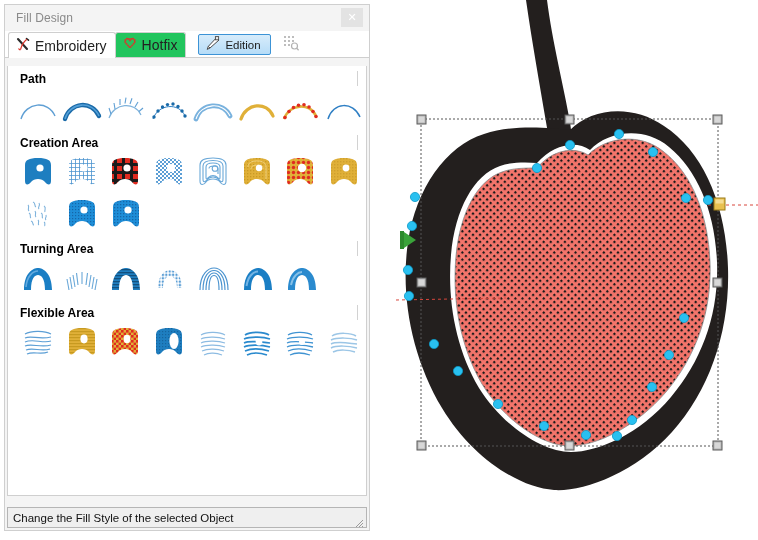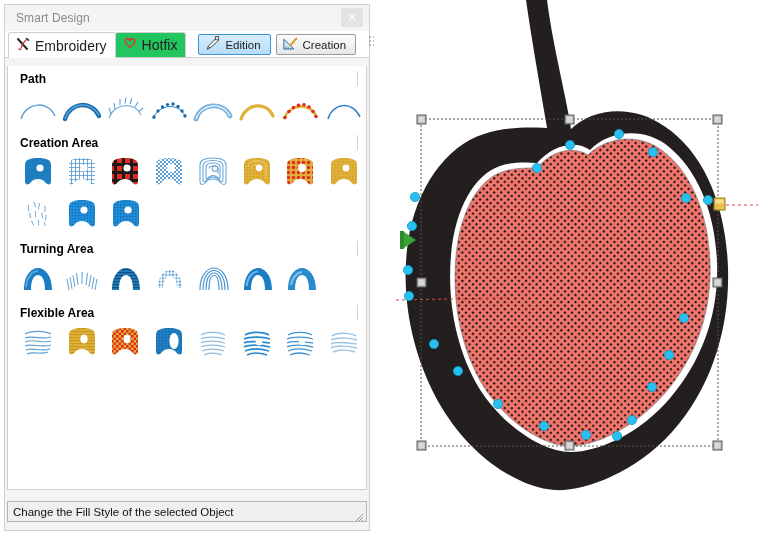--- a/index.html
+++ b/index.html
@@ -166,21 +166,21 @@
     align-items: center;
     justify-content: center;
     cursor: default;
   }
   .icon-cell svg { display:block; }
 
   
   .status-bar {
     flex: 0 0 21px;
     height: 21px;
-    margin: 3px 2px 8px 2px;
+    margin: 3px 2px 2px 2px;
     background: #efefef;
     border: 1px solid #b5b5b5;
     box-sizing: border-box;
     display: flex;
     align-items: center;
     position: relative;
   }
   .status-text {
     font-size: 11.5px;
     color: #111;
@@ -204,21 +204,21 @@
   #canvas svg { display: block; }
 </style>
 </head>
 <body>
 
 <div id="root">
 
   <div id="panel">
 
     <div class="panel-title-bar">
-      <span class="panel-title">Smart Design</span>
+      <span class="panel-title">Fill Design</span>
       <button class="panel-close">✕</button>
     </div>
 
     <div class="tab-strip">
 
       <div class="tab active">
         <span>
           <svg width="16" height="15" viewBox="0 0 16 15">
             <path d="M3 2 L12 12" stroke="#2b2b2b" stroke-width="2.1" stroke-linecap="round" fill="none"></path>
             <path d="M11.5 1.5 L13.5 3.2" stroke="#2b2b2b" stroke-width="1.6" stroke-linecap="round" fill="none"></path>
@@ -257,31 +257,20 @@
       <div class="btn-group">
         <div class="tbtn selected">
           <span>
             <svg width="17" height="15" viewBox="0 0 17 15">
               <path d="M12.6 1.6 L15 4 L6 12 L3.2 13.4 L4.3 10.4 Z" fill="#ffffff" stroke="#4a4a4a" stroke-width="1"></path>
               <path d="M4.3 10.4 L6 12" stroke="#4a4a4a" stroke-width="1"></path>
               <rect x="11.4" y="0.6" width="3.2" height="3.2" fill="#e8e8e8" stroke="#4a4a4a" stroke-width=".9"></rect>
             </svg>
           </span>
           <span>Edition</span>
-        </div>
-        <div class="tbtn">
-          <span>
-            <svg width="17" height="15" viewBox="0 0 17 15">
-              <path d="M1.8 13 L1.8 3.2 L12 13 Z" fill="#cfe2f2" stroke="#3a6f99" stroke-width="1"></path>
-              <path d="M4 13 L4 10.6 M6.2 13 L6.2 11.2 M8.4 13 L8.4 11.8" stroke="#3a6f99" stroke-width=".8"></path>
-              <path d="M8.5 9.5 L13.6 3.2" stroke="#d8a21e" stroke-width="2" stroke-linecap="round"></path>
-              <path d="M13.6 3.2 L14.6 1.2 L15 3.4 Z" fill="#d8362c"></path>
-            </svg>
-          </span>
-          <span>Creation</span>
         </div>
         <span class="corner-tool">
           <svg width="18" height="18" viewBox="0 0 18 18">
             <g fill="#9a9a9a">
               <rect x="2" y="2" width="2" height="2"></rect>
                 <rect x="6" y="2" width="2" height="2"></rect>
               <rect x="10" y="2" width="2" height="2"></rect>
                 <rect x="2" y="6" width="2" height="2"></rect>
               <rect x="6" y="6" width="2" height="2"></rect>
                 <rect x="10" y="6" width="2" height="2"></rect>

